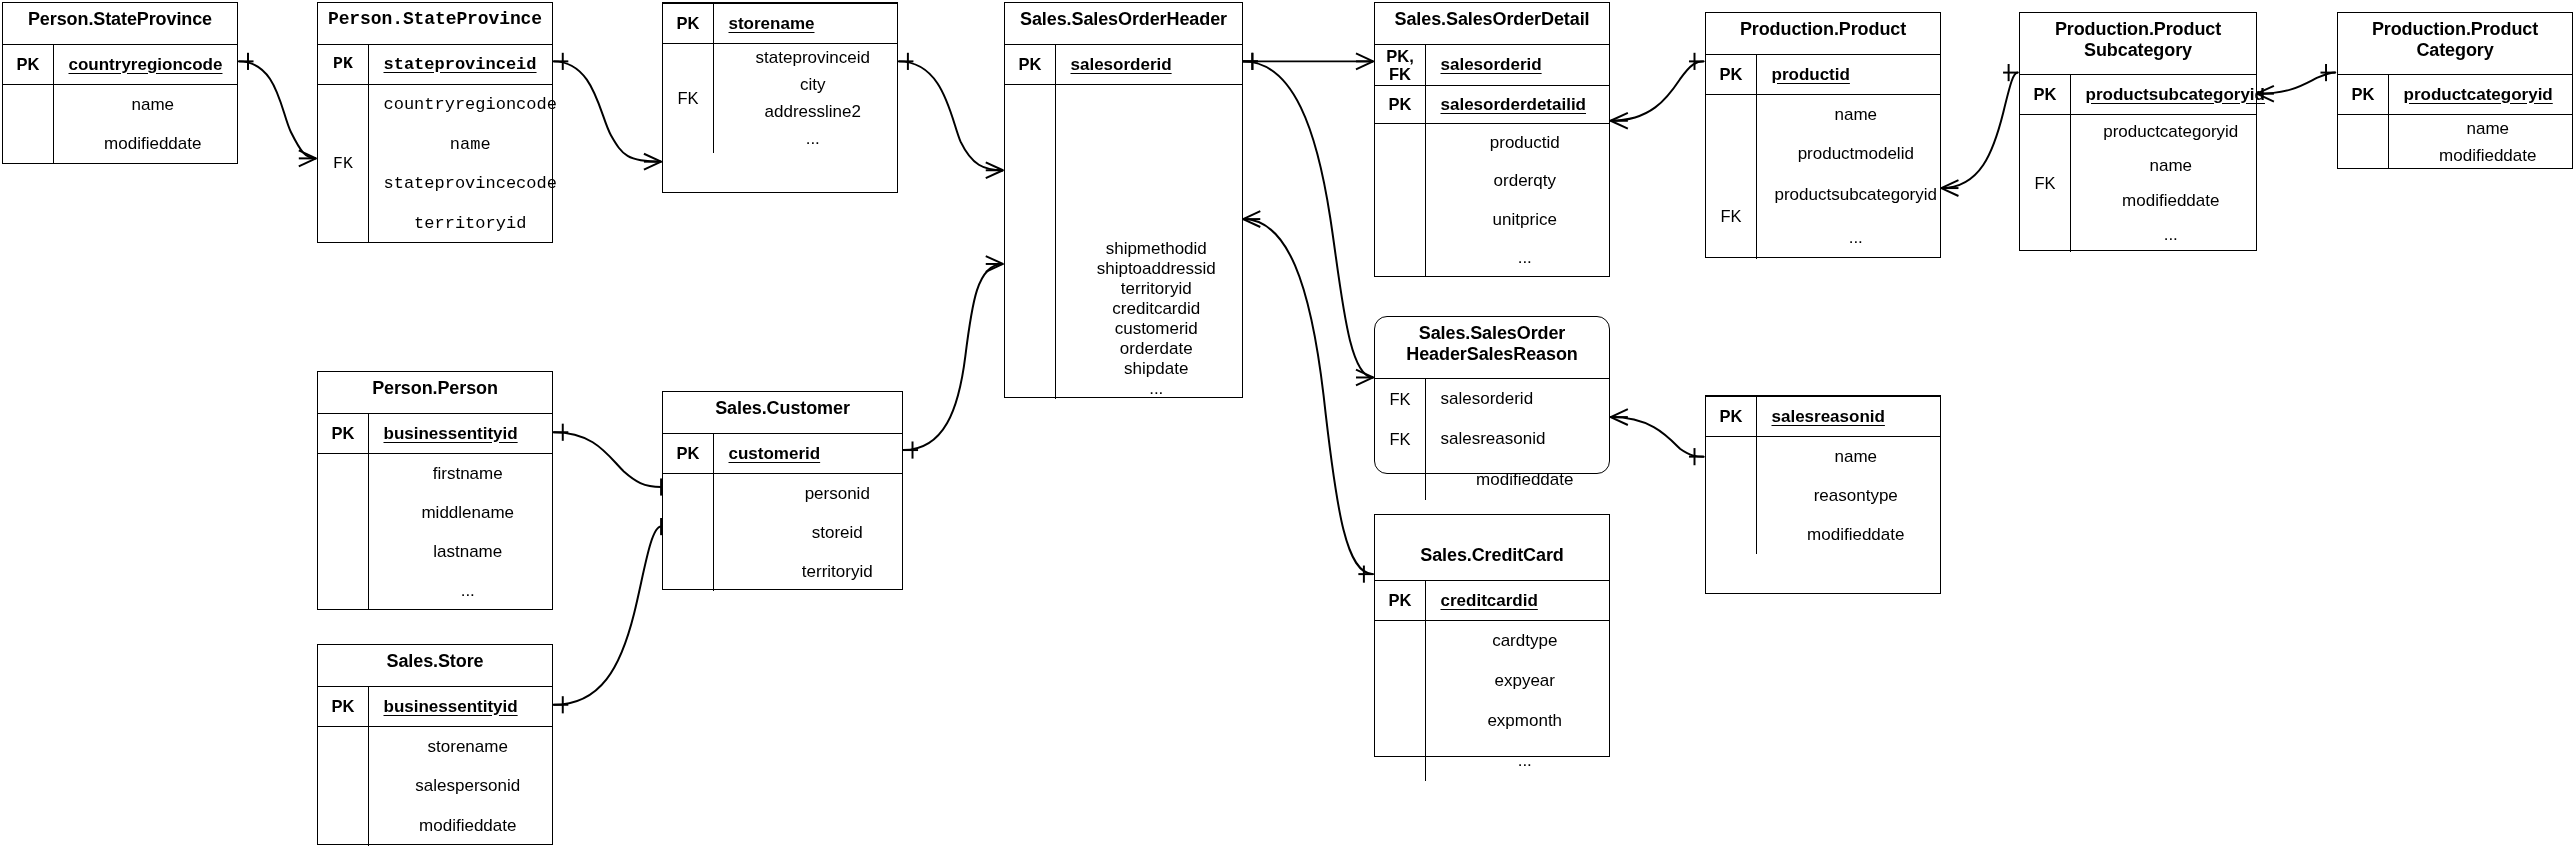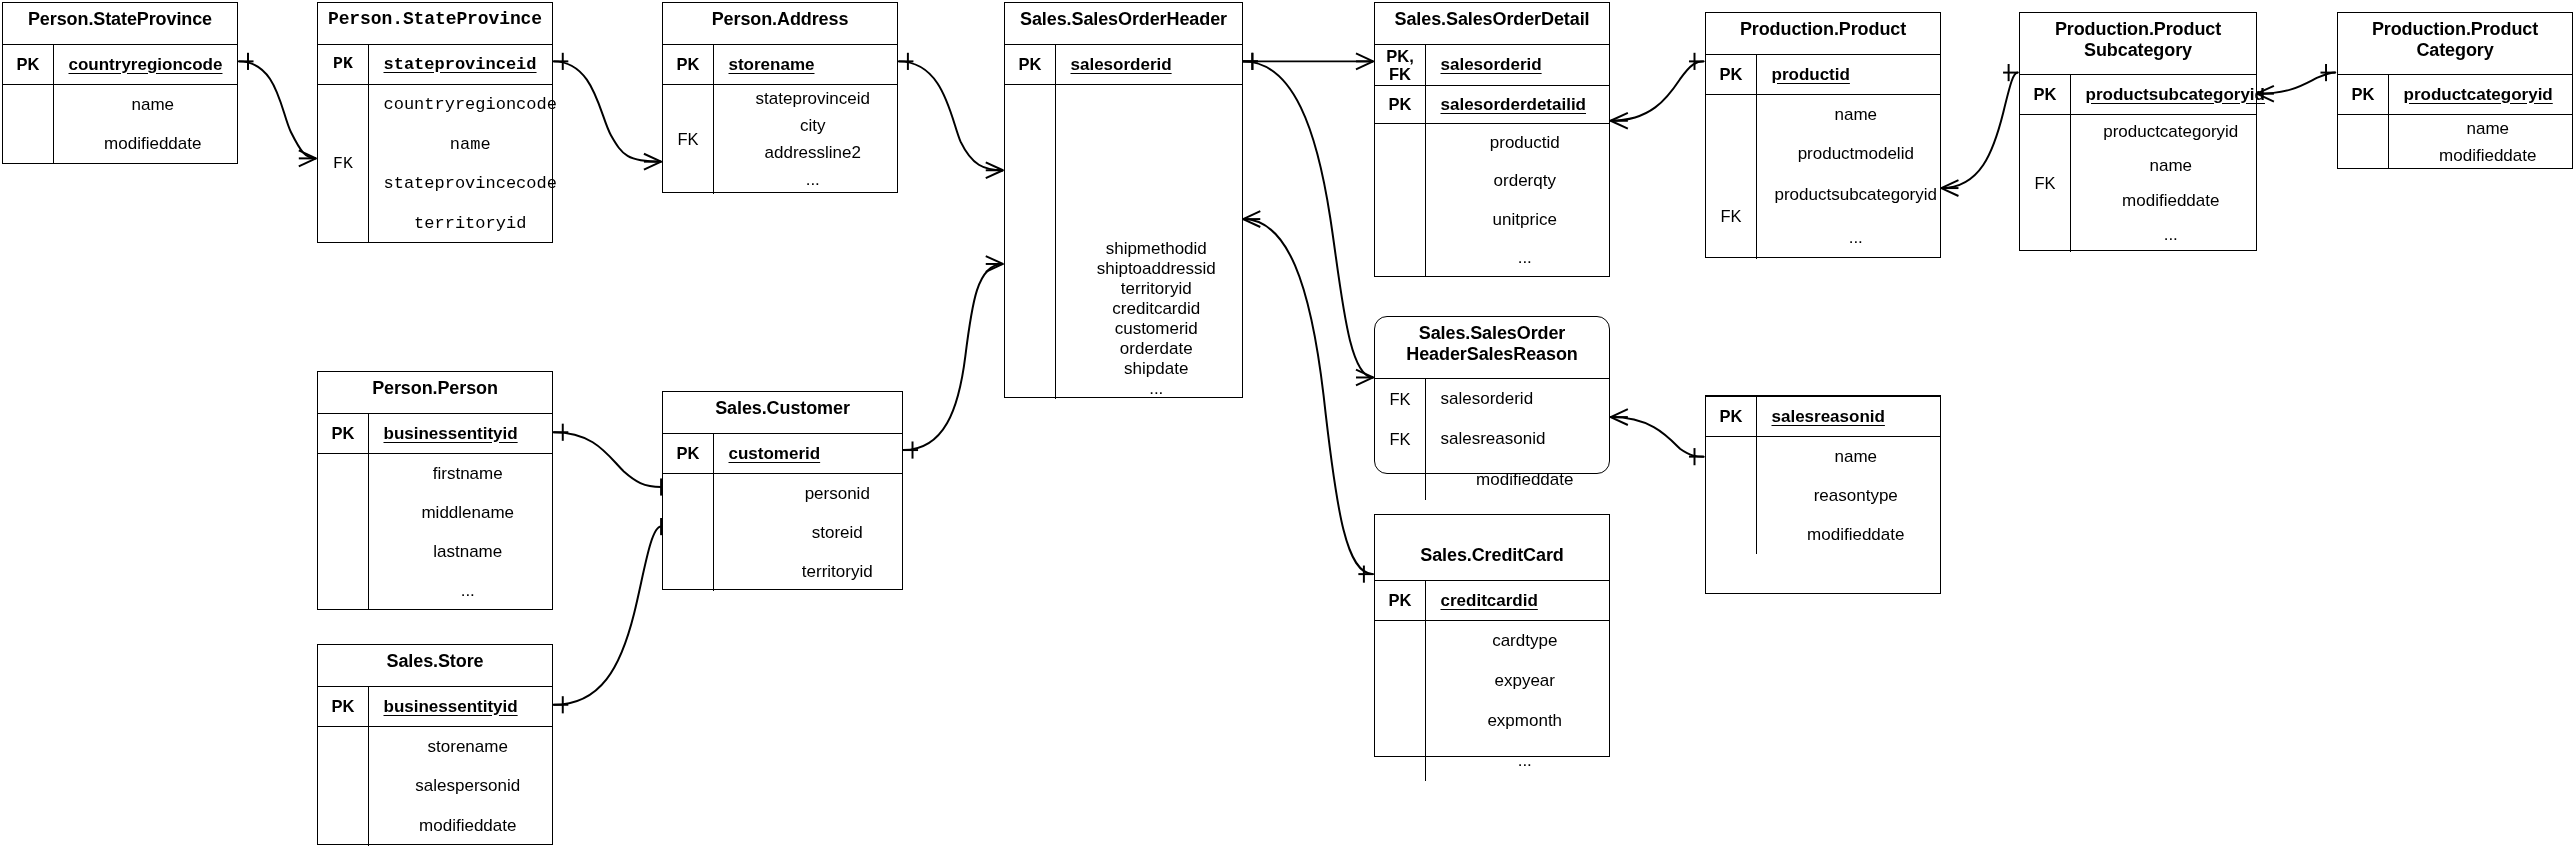--- a/index.html
+++ b/index.html
@@ -188,21 +188,20 @@
           <div class="attr-name grp" style="justify-content: space-around;">
             <div>countryregioncode</div>
             <div>name</div>
             <div>stateprovincecode</div>
             <div>territoryid</div>
           </div>
         </div>
       </div>
     </div>
     <div class="entity" style="left: 662px; top: 2px; width: 236px; height: 191px;">
-      <div class="ent-title" style="height: 41px;">Person.Address</div>
       <div class="ent-body">
         <div class="attr-row sep" style="height: 40px;">
           <div class="attr-key bold">PK</div>
           <div class="attr-name pk">storename</div>
         </div>
         <div class="attr-row" style="height: 109px;">
           <div class="attr-key">FK</div>
           <div class="attr-name grp" style="justify-content: space-around;">
             <div>stateprovinceid</div>
             <div>city</div>

